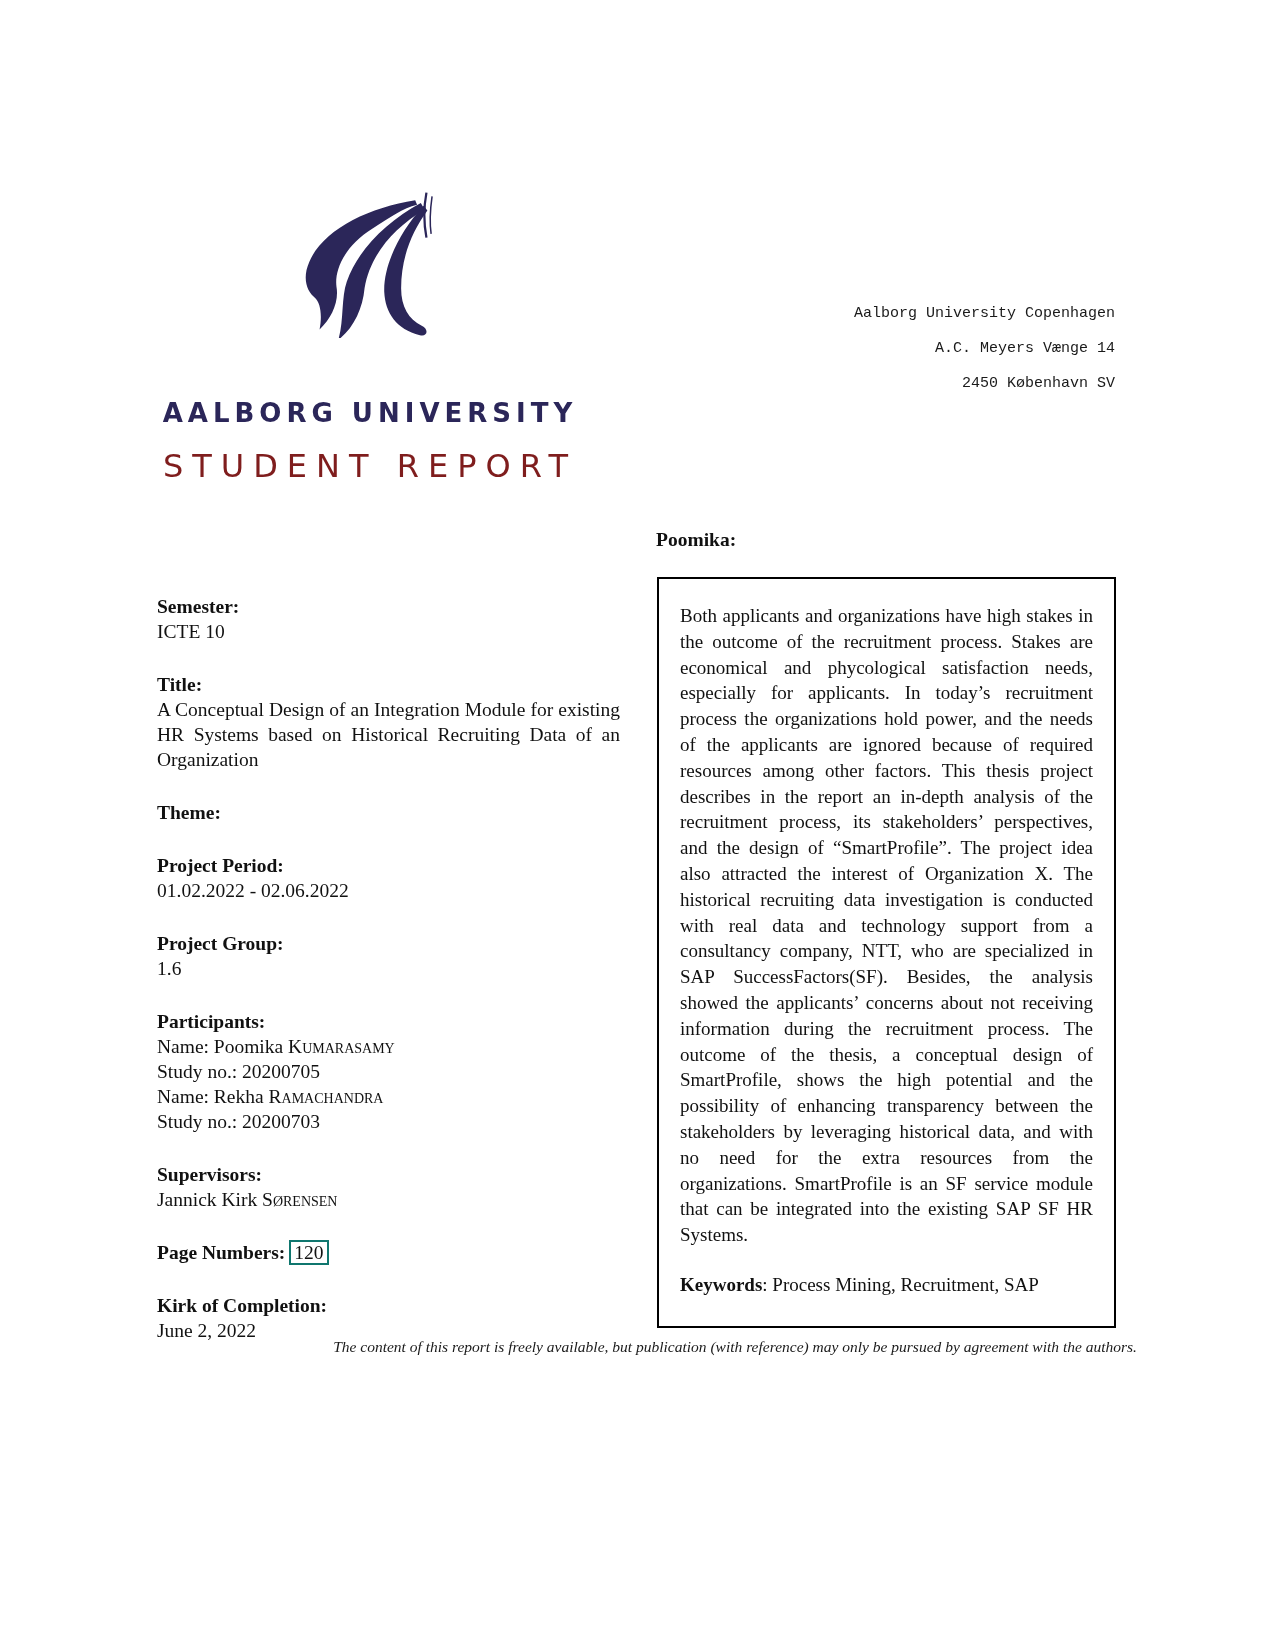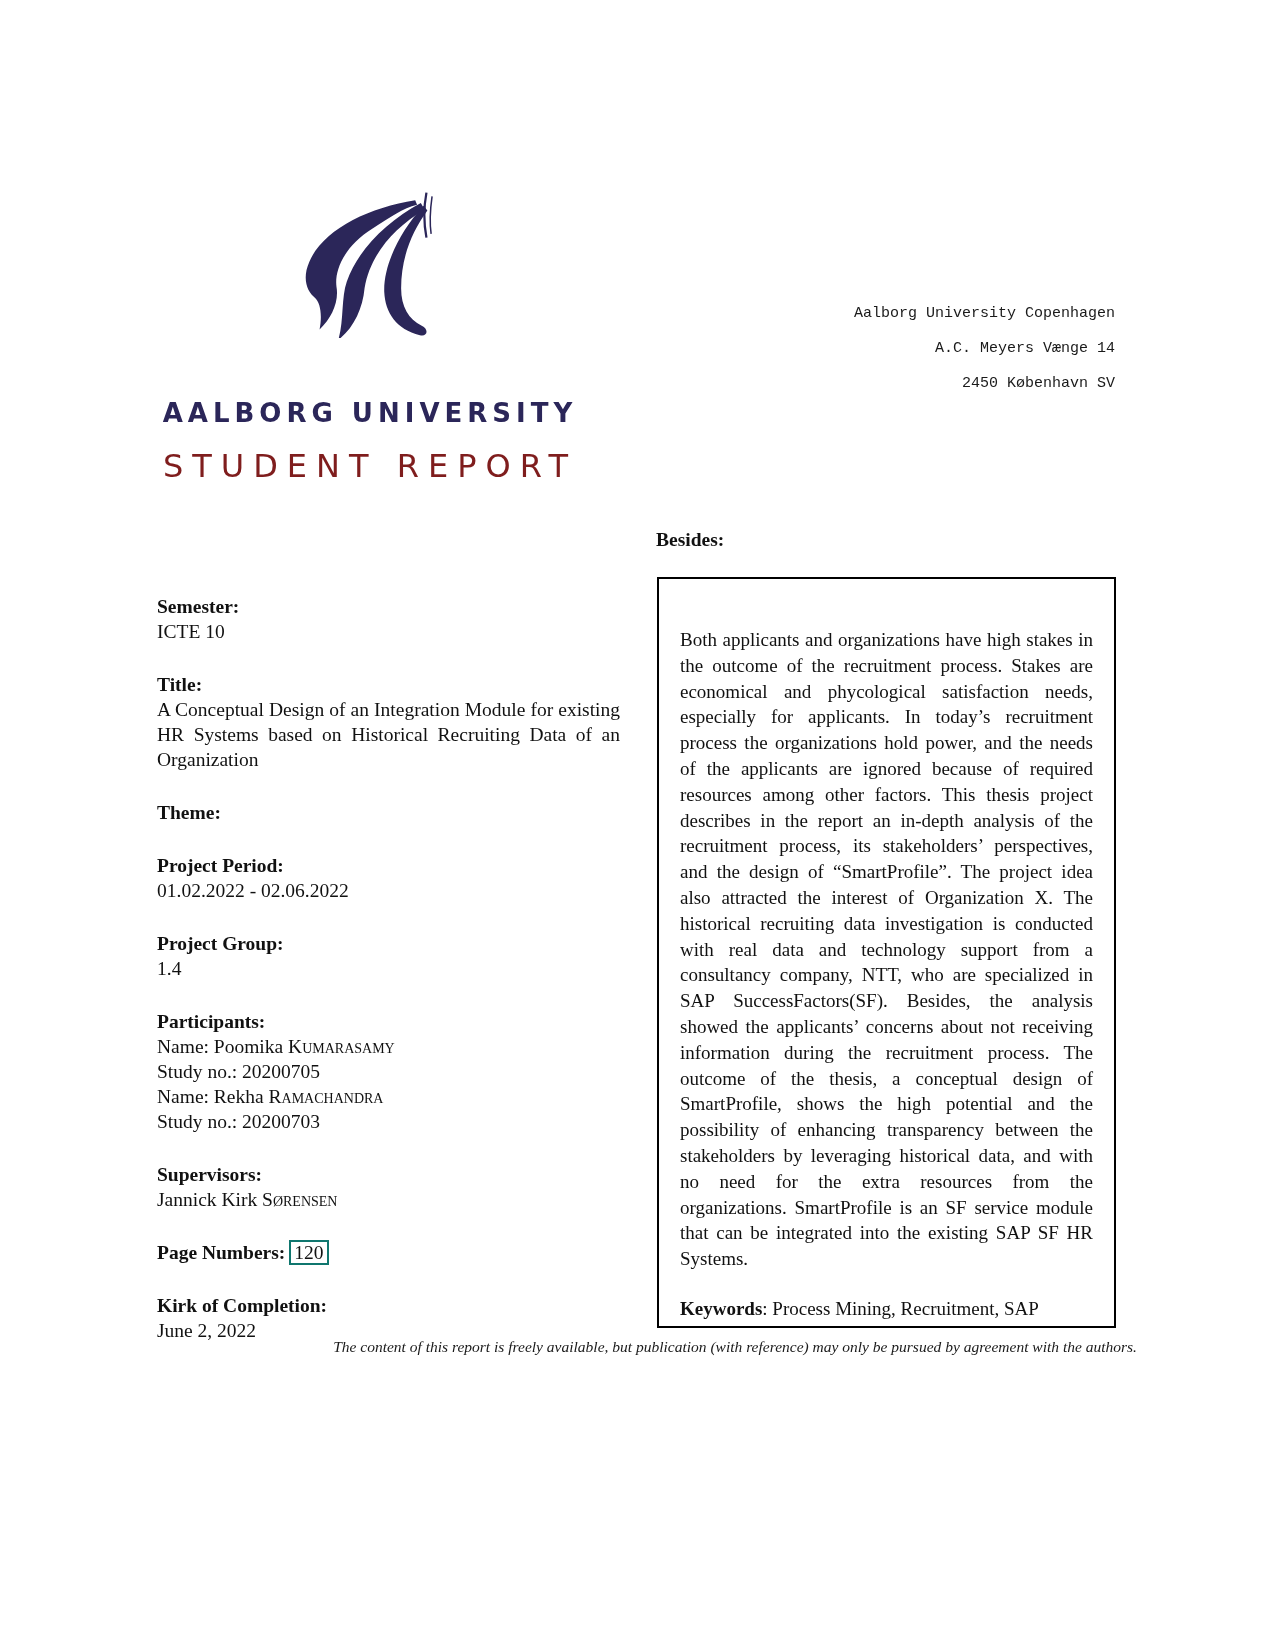--- a/index.html
+++ b/index.html
@@ -68,21 +68,21 @@
   
   .abstract-heading {
     left: 656px; top: 529px;
     font-size: 19.5px; font-weight: bold;
   }
   .abstract-box {
     left: 657px; top: 577px;
     width: 459px; height: 751px;
     box-sizing: border-box;
     border: 2px solid #000000;
-    padding: 48px 21px 0 21px;
+    padding: 24px 21px 0 21px;
     overflow: hidden;
   }
   .abstract-body {
     margin: 0;
     font-size: 19px;
     line-height: 25.8px;
     text-align: justify;
   }
   .abstract-keywords {
     margin: 24px 0 0 0;
@@ -140,21 +140,21 @@
     <div class="label">Theme:</div>
   </div>
 
   <div class="group">
     <div class="label">Project Period:</div>
     <div class="value">01.02.2022 - 02.06.2022</div>
   </div>
 
   <div class="group">
     <div class="label">Project Group:</div>
-    <div class="value">1.4</div>
+    <div class="value">1.6</div>
   </div>
 
   <div class="group">
     <div class="label">Participants:</div>
     <div class="value"><span>Name: Poomika </span><span class="smallcaps">Kumarasamy</span></div>
     <div class="value">Study no.: 20200705</div>
     <div class="value"><span>Name: Rekha </span><span class="smallcaps">Ramachandra</span></div>
     <div class="value">Study no.: 20200703</div>
   </div>
 
@@ -167,20 +167,20 @@
     <div><span class="label">Page Numbers:</span><span class="pagenum-box">120</span></div>
   </div>
 
   <div class="group">
     <div class="label">Kirk of Completion:</div>
     <div class="value">June 2, 2022</div>
   </div>
 
 </div>
 
-<div class="abs abstract-heading">Besides:</div>
+<div class="abs abstract-heading">Poomika:</div>
 
 <div class="abs abstract-box">
   <p class="abstract-body">Both applicants and organizations have high stakes in the outcome of the recruitment process. Stakes are economical and phycological satisfaction needs, especially for applicants. In today’s recruitment process the organizations hold power, and the needs of the applicants are ignored because of required resources among other factors. This thesis project describes in the report an in-depth analysis of the recruitment process, its stakeholders’ perspectives, and the design of “SmartProfile”. The project idea also attracted the interest of Organization X. The historical recruiting data investigation is conducted with real data and technology support from a consultancy company, NTT, who are specialized in SAP SuccessFactors(SF). Besides, the analysis showed the applicants’ concerns about not receiving information during the recruitment process. The outcome of the thesis, a conceptual design of SmartProfile, shows the high potential and the possibility of enhancing transparency between the stakeholders by leveraging historical data, and with no need for the extra resources from the organizations. SmartProfile is an SF service module that can be integrated into the existing SAP SF HR Systems.</p>
   <p class="abstract-keywords"><span class="kw-label">Keywords</span><span>: Process Mining, Recruitment, SAP</span></p>
 </div>
 
 <div class="abs footer-note">The content of this report is freely available, but publication (with reference) may only be pursued by agreement with the authors.</div>
 
 </body></html>

